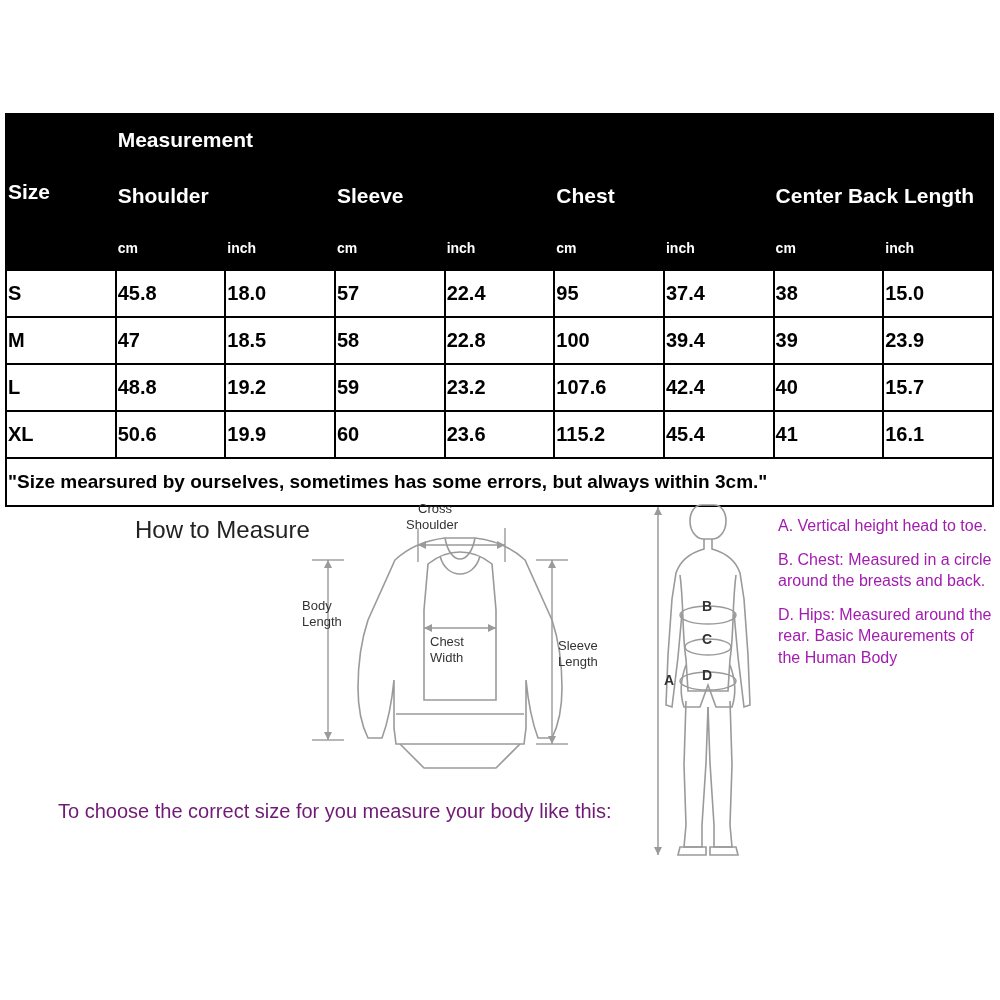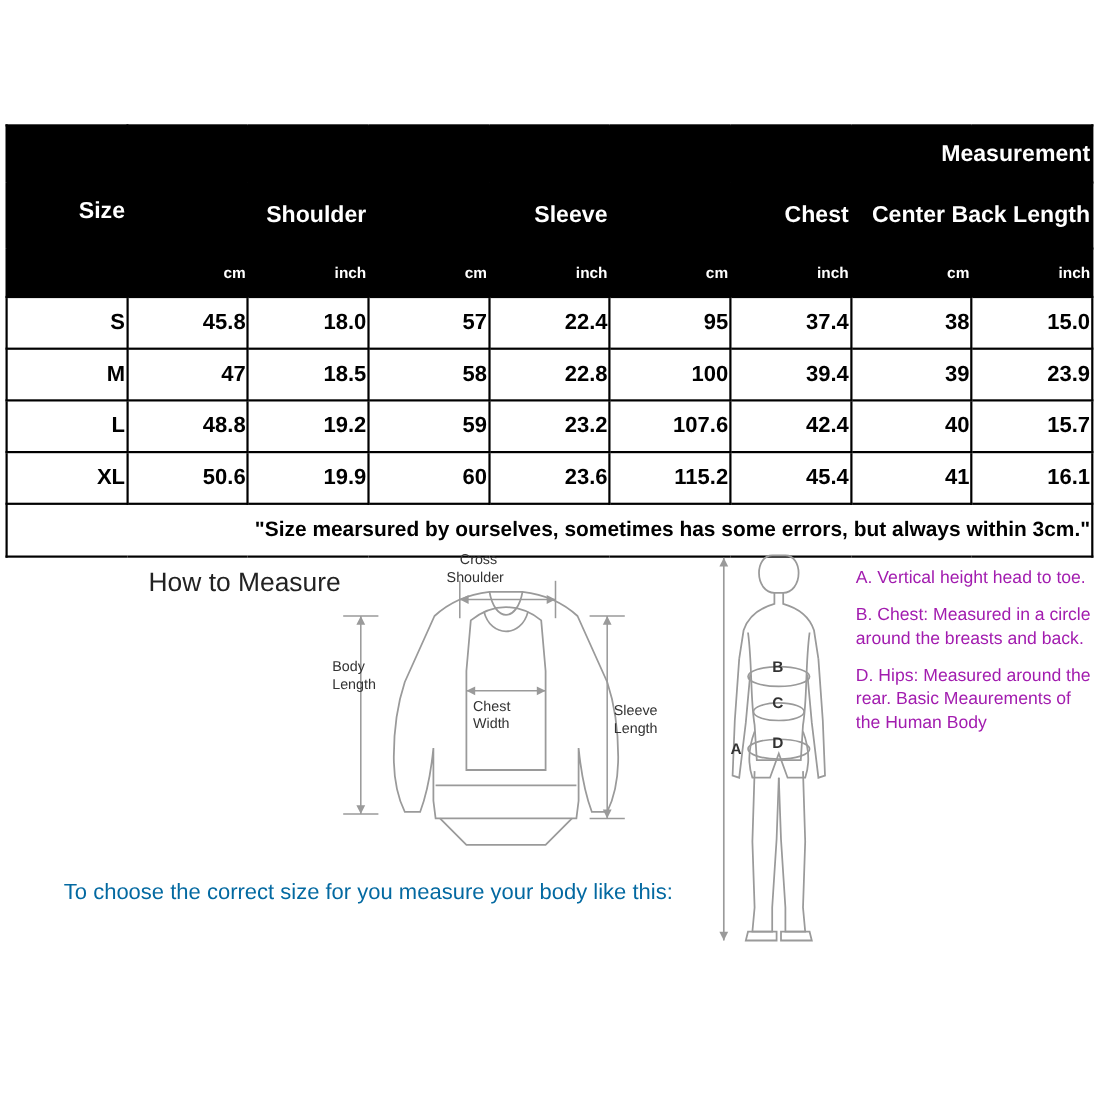--- a/index.html
+++ b/index.html
@@ -24,21 +24,21 @@
     width: 989px;
   }
   table.size-chart {
     width: 100%;
     border-collapse: collapse;
     table-layout: fixed;
   }
   table.size-chart td,
   table.size-chart th {
     border: 2px solid #000000;
-    text-align: right;
+    text-align: left;
     vertical-align: middle;
     font-weight: bold;
   }
   .hdr-black {
     background: #000000;
     color: #ffffff;
   }
   .row-measurement td {
     height: 48px;
     font-size: 21px;
@@ -76,21 +76,21 @@
     left: 135px;
     top: 516px;
     font-size: 24px;
     color: #222222;
   }
   .bottom-note {
     position: absolute;
     left: 58px;
     top: 800px;
     font-size: 20px;
-    color: #0369a1;
+    color: #701a75;
   }
 
   .garment-svg {
     position: absolute;
     left: 300px;
     top: 500px;
   }
   .body-svg {
     position: absolute;
     left: 650px;

